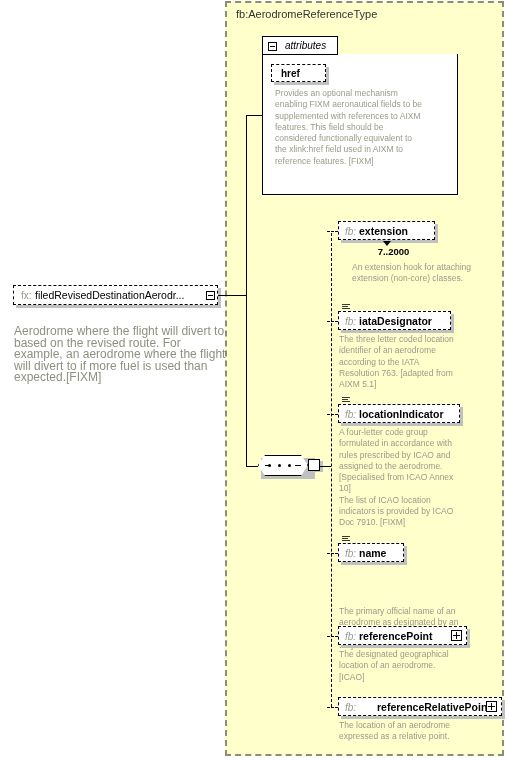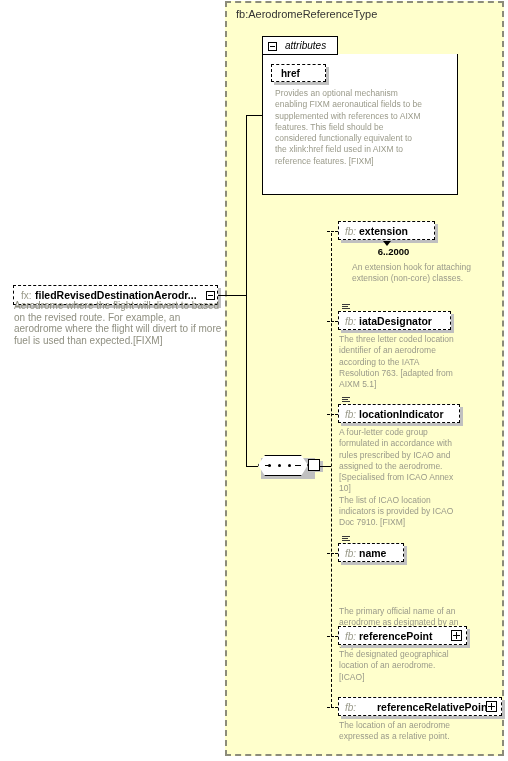--- a/index.html
+++ b/index.html
@@ -125,29 +125,29 @@
     box-sizing: border-box;
   }
   #root-prefix {
     left: 21px; top: 290px;
     font-size: 10px;
     color: #9a9a8a;
   }
   #root-name {
     left: 35px; top: 289px;
     font-size: 10.5px;
-    font-weight: bold;
+    font-weight: normal;
     color: #000000;
     white-space: nowrap;
   }
   #root-collapse { left: 206px; top: 291px; }
   #root-desc {
-    left: 14px; top: 300px;
+    left: 14px; top: 326px;
     width: 212px;
-    font-size: 10px;
+    font-size: 12px;
     line-height: 11.5px;
     color: #8f8f80;
   }
 
   
   .line-h { height: 1px; background: #000000; }
   .line-v { width: 1px; background: #000000; }
 
   
   #root-stub   { left: 218px; top: 295px; width: 29px; }
@@ -332,21 +332,21 @@
 
 <div class="abs" id="dash-trunk"></div>
 
 <div id="children-layer">
     <div class="abs dash-stub" style="left: 327px; top: 230.5px;"></div>
     <div class="abs child-shadow" style="left: 341px; top: 224px; width: 97px; height: 19px;"></div>
     <div class="abs child-box" style="left: 338px; top: 221px; width: 97px; height: 19px;"></div>
     <div class="abs child-prefix" style="left: 345px; top: 226px;">fb:</div>
     <div class="abs child-name" style="left: 359px; top: 225px;">extension</div>
     <div class="abs down-arrow" style="left: 382.5px; top: 241px;"></div>
-    <div class="abs child-card" style="left: 345px; top: 246px; width: 97px; text-align: center;">6..2000</div>
+    <div class="abs child-card" style="left: 345px; top: 246px; width: 97px; text-align: center;">7..2000</div>
     <div class="abs child-desc" style="left: 352px; top: 262px; width: 120px; white-space: pre-line;">An extension hook for attaching extension (non-core) classes.</div>
     <div class="abs dash-stub" style="left: 327px; top: 320.5px;"></div>
     <div class="abs child-shadow" style="left: 341px; top: 314px; width: 113px; height: 19px;"></div>
     <div class="abs child-box" style="left: 338px; top: 311px; width: 113px; height: 19px;"></div>
     <div class="abs child-prefix" style="left: 345px; top: 316px;">fb:</div>
     <div class="abs child-name" style="left: 359px; top: 315px;">iataDesignator</div>
     <div class="abs lines-icon" style="left: 342px; top: 304px;">
       <i></i>
       <i></i>
       <i></i>

